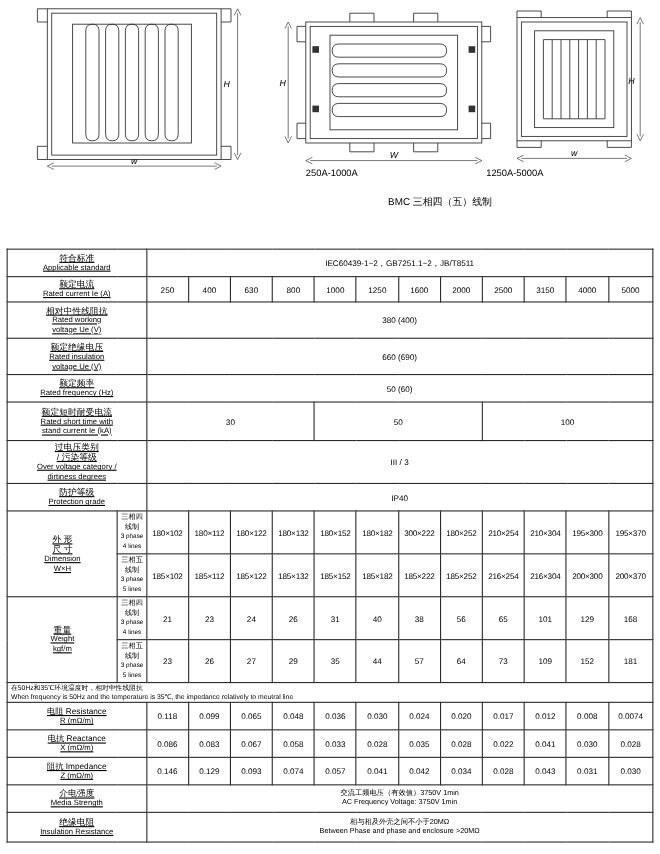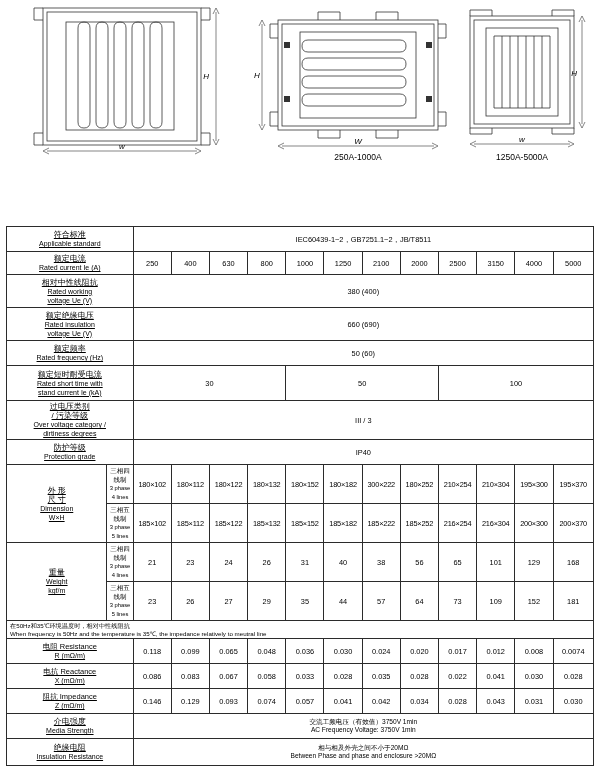--- a/index.html
+++ b/index.html
@@ -35,21 +35,20 @@
     text-align: center;
     font-size: 8.5px;
     line-height: 11px;
     width: 200px;
   }
   .cap-cn { font-size: 9px; }
   .cap-en { font-size: 8px; }
   .model-lbl {
     position: absolute;
     font-size: 8.5px;
-    text-align: center;
     width: 160px;
   }
 
   
   .tablewrap {
     position: absolute;
     left: 6px;
     top: 226px;
     width: 588px;
   }
@@ -170,20 +169,21 @@
         <rect x="36" y="34" width="6" height="6"></rect>
         <rect x="36" y="88" width="6" height="6"></rect>
         <rect x="178" y="34" width="6" height="6"></rect>
         <rect x="178" y="88" width="6" height="6"></rect>
       </g>
       <text x="9" y="70" font-size="8" font-style="italic" fill="#000" text-anchor="middle">H</text>
       <text x="110" y="136" font-size="8" font-style="italic" fill="#000" text-anchor="middle">W</text>
     </svg>
     <div class="model-lbl" style="left:278px; top:152px;">250A-1000A</div>
     <div class="diag-caption" style="left:300px; top:178px;">
+      <div class="cap-cn">BMC 三相四（五）线制</div>
     </div>
 
     <svg class="diag" style="left:452px; top:8px;" width="140" height="142" viewBox="0 0 140 142">
       <g stroke="#333" fill="none" stroke-width="0.8">
         <rect x="18" y="8" width="104" height="112"></rect>
         <rect x="22" y="12" width="96" height="104"></rect>
 
         <path d="M18 8 L18 2 L40 2 L40 8"></path>
         <path d="M100 8 L100 2 L122 2 L122 8"></path>
         <path d="M18 120 L18 126 L40 126 L40 120"></path>
@@ -247,21 +247,21 @@
         <td class="lab" colspan="2">
           <span class="cn">额定电流</span>
           <span class="en">Rated current Ie (A)</span>
         </td>
         <td class="num" style="height:20px">250</td>
         <td class="num">400</td>
         <td class="num">630</td>
         <td class="num">800</td>
         <td class="num">1000</td>
         <td class="num">1250</td>
-        <td class="num">2100</td>
+        <td class="num">1600</td>
         <td class="num">2000</td>
         <td class="num">2500</td>
         <td class="num">3150</td>
         <td class="num">4000</td>
         <td class="num">5000</td>
       </tr>
 
       <tr>
         <td class="lab" colspan="2" style="height:30px">
           <span class="cn">相对中性线阻抗</span>

